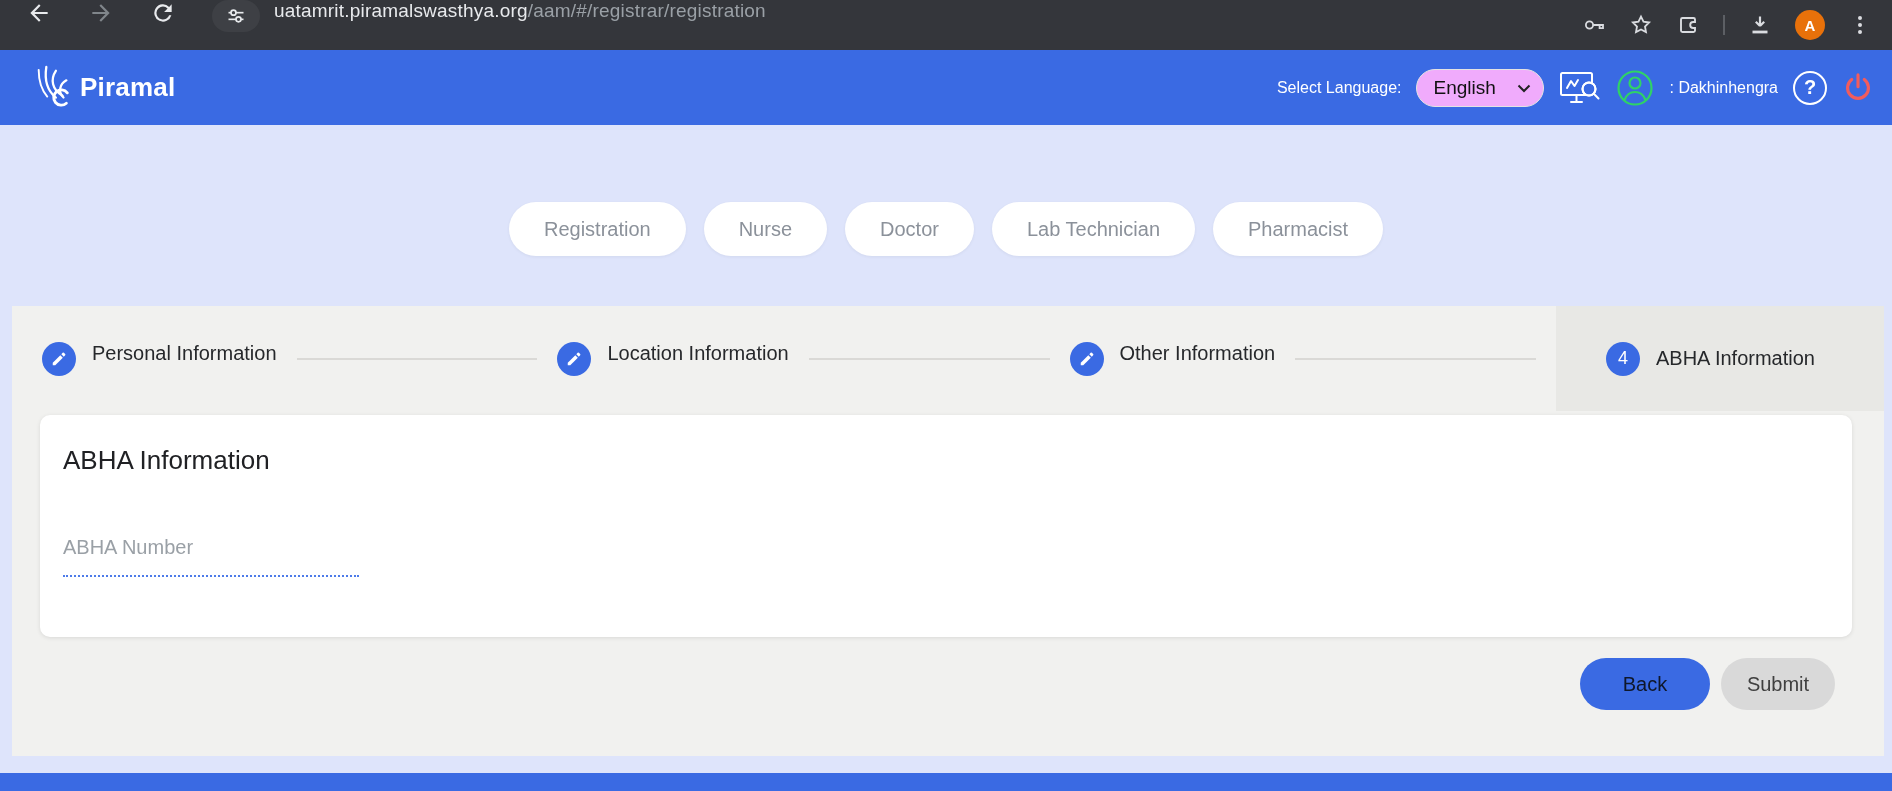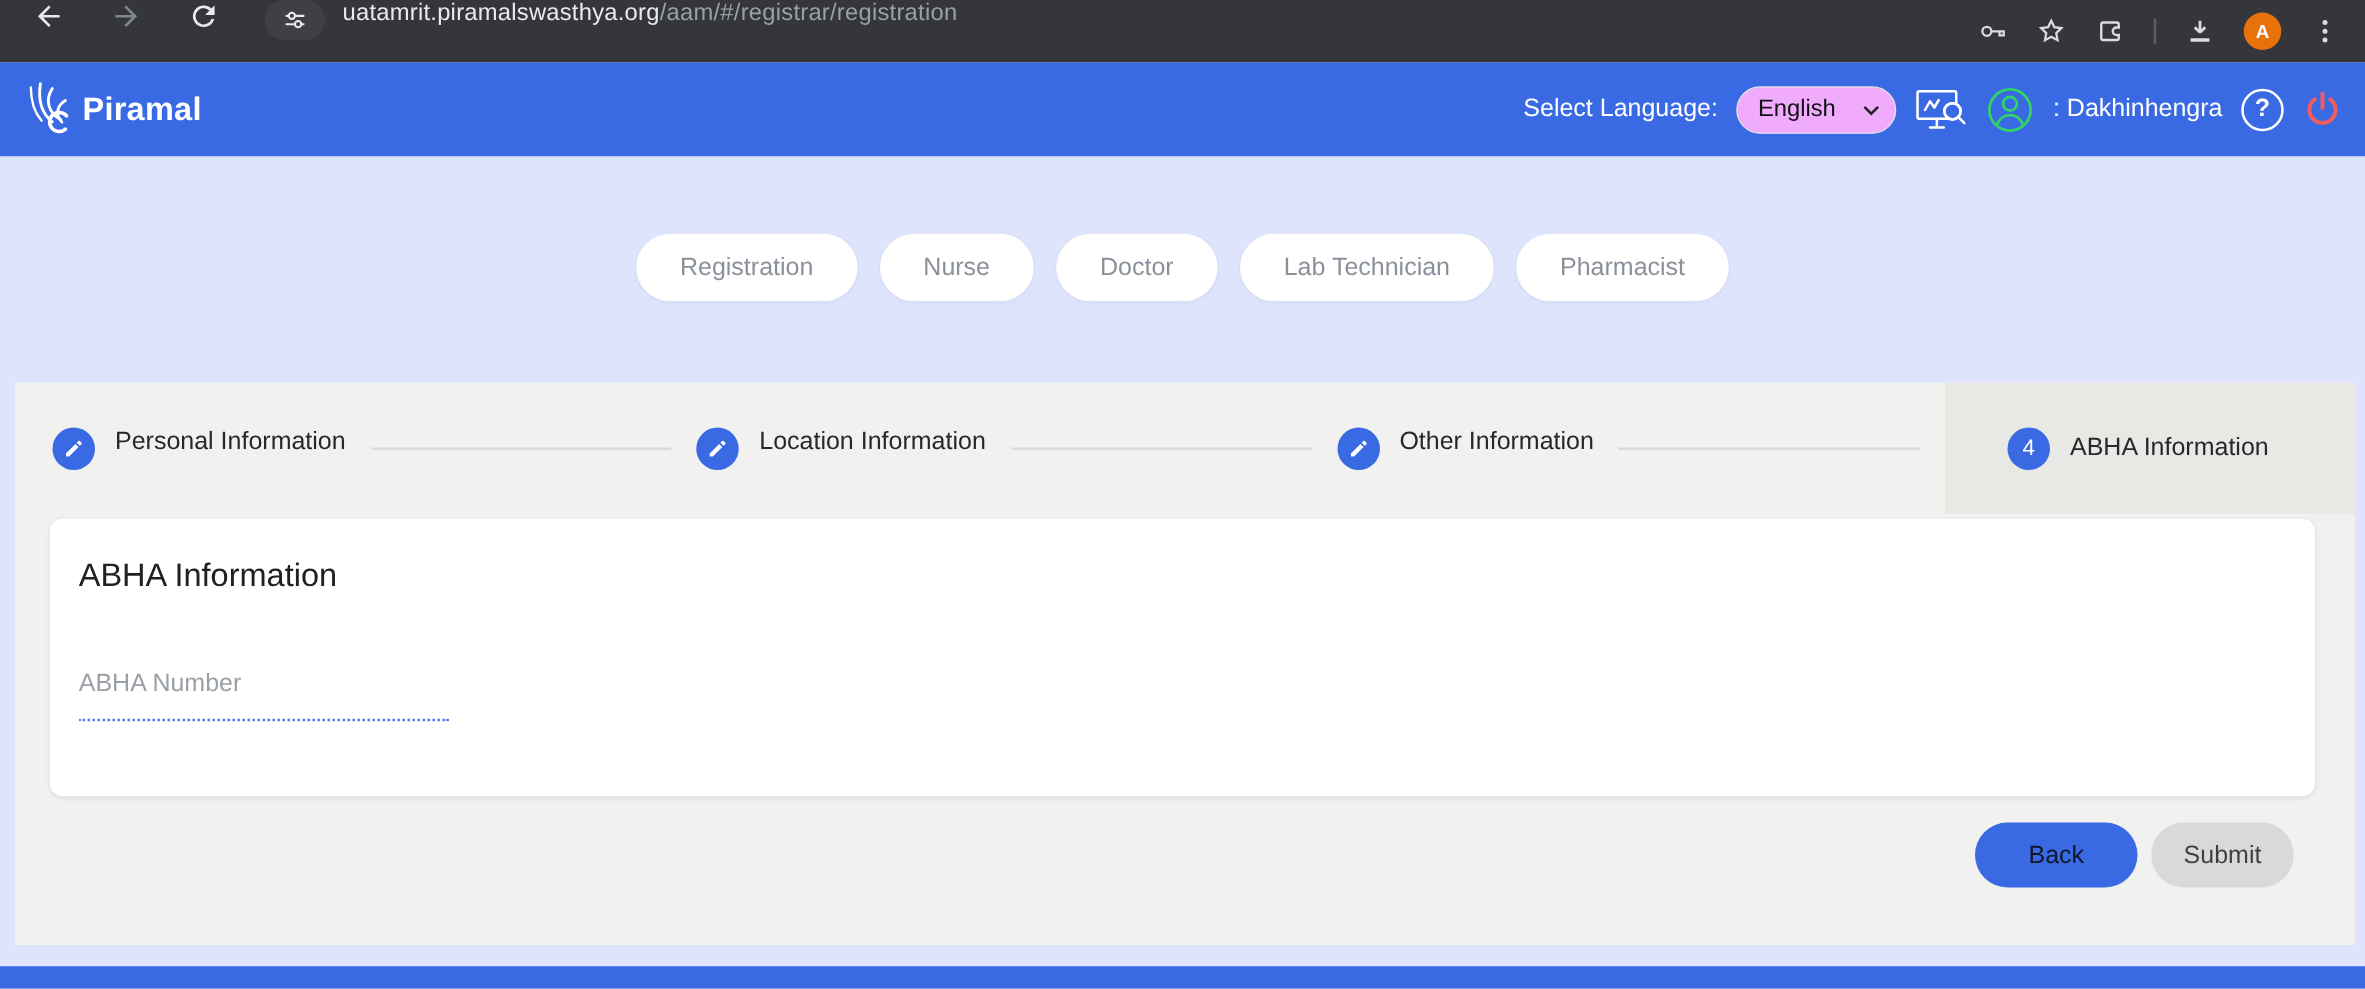--- a/index.html
+++ b/index.html
@@ -33,37 +33,37 @@
   .avatar{
     width:30px; height:30px; border-radius:50%; background:#e8710a;
     color:#fff; font-size:15px; font-weight:bold;
     display:flex; align-items:center; justify-content:center;
   }
 
   
   .app-header{
     position:absolute; top:50px; left:0; width:100%; height:75px;
     background:#3a6ae3; display:flex; align-items:center;
-    padding:0 18px 0 18px; color:#fff;
+    padding:0 18px 0 32px; color:#fff;
   }
   .brand{ display:flex; align-items:center; gap:6px; cursor:pointer; }
   .brand-text{ font-size:26px; font-weight:bold; letter-spacing:.2px; }
   .header-right{ margin-left:auto; display:flex; align-items:center; gap:15px; }
-  .lang-label{ font-size:20px; }
+  .lang-label{ font-size:16px; }
   .lang-select{
     height:38px; min-width:128px; background:#f0abfc; border-radius:19px;
     display:flex; align-items:center; justify-content:space-between;
     padding:0 12px 0 16px; color:#111; font-size:19px; cursor:pointer;
     border:1px solid #e3e3e3; gap:10px;
   }
   .hdr-ic{ cursor:pointer; flex:none; }
 
   
   .roles{
-    position:absolute; top:187px; left:0; width:100%;
+    position:absolute; top:202px; left:0; width:100%;
     display:flex; justify-content:center; gap:18px;
   }
   .role-btn{
     height:54px; padding:0 35px; border:none; border-radius:27px;
     background:#fff; color:#8b919a; font-size:20px; font-weight:500;
     font-family:"Liberation Sans", sans-serif;
     display:flex; align-items:center; cursor:pointer;
     box-shadow:0 1px 3px rgba(60,64,90,.07);
   }
 

